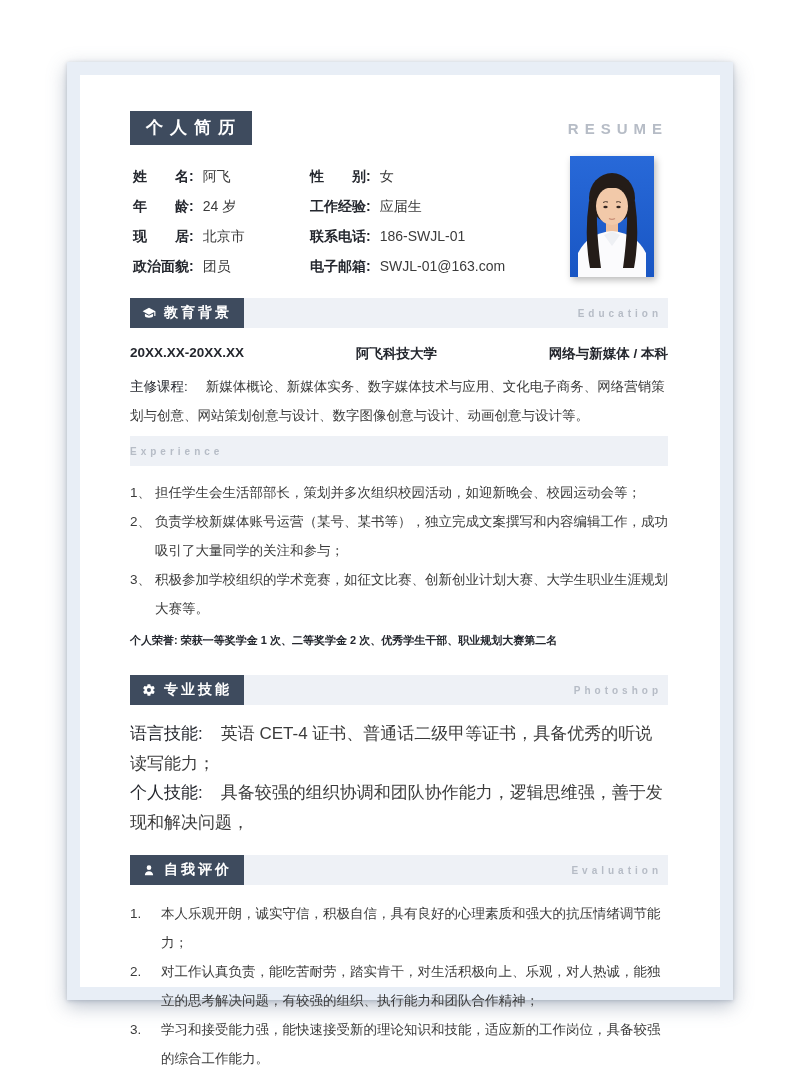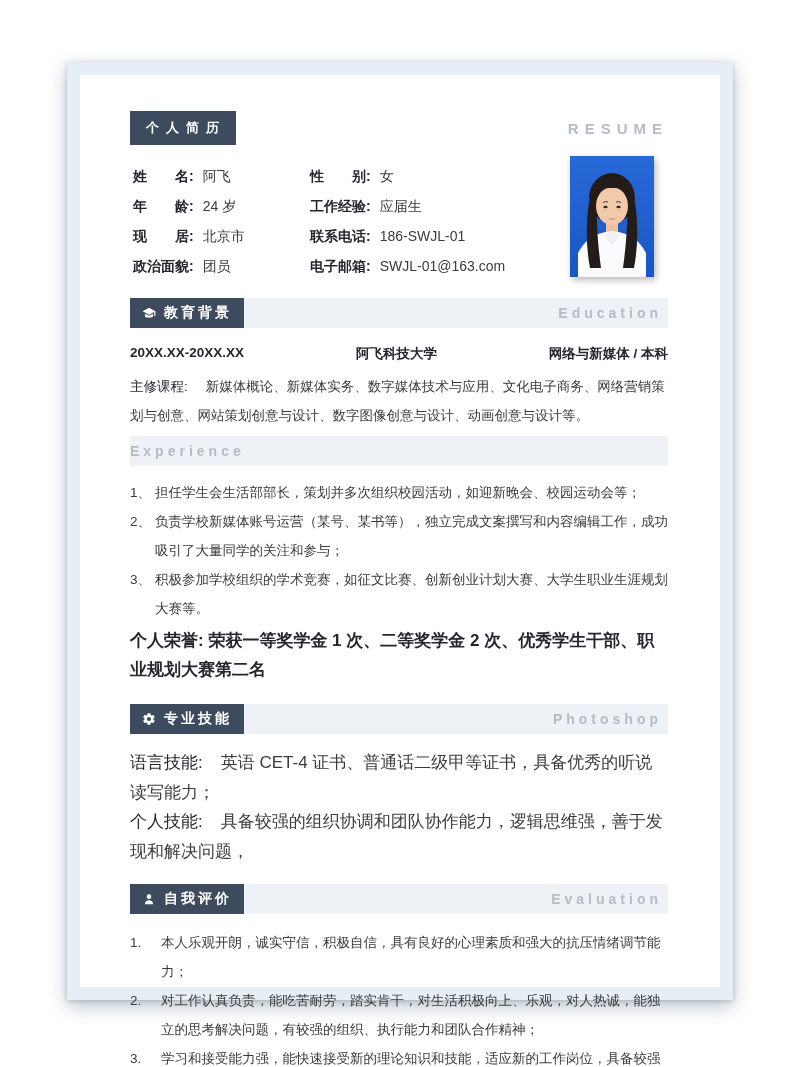--- a/index.html
+++ b/index.html
@@ -15,21 +15,21 @@
     font-family:"Liberation Sans","DejaVu Sans",sans-serif;color:var(--body);}
   .page{
     position:absolute;left:67px;top:62px;width:666px;height:938px;
     background:#fff;border:13px solid #e8eef6;
     box-shadow:0 6px 18px rgba(105,120,145,.45),0 1px 4px rgba(105,120,145,.35);
   }
   .content{padding:36px 52px 0 50px;}
   
   .title-row{display:flex;justify-content:space-between;align-items:center;}
   .title-badge{
-    background:var(--dark);color:#fff;font-weight:bold;font-size:13px;
+    background:var(--dark);color:#fff;font-weight:bold;font-size:17px;
     letter-spacing:7px;padding:7px 10px 7px 16px;line-height:20px;
   }
   .title-en{color:var(--en);font-weight:bold;font-size:15px;letter-spacing:6px;}
   
   .profile{position:relative;margin-top:20px;height:122px;}
   .p-row{position:absolute;display:flex;font-size:14px;line-height:18px;}
   .p-row.l0{left:3px;top:2px;}   .p-row.l1{left:3px;top:32px;}
   .p-row.l2{left:3px;top:62px;}  .p-row.l3{left:3px;top:92px;}
   .p-row.r0{left:180px;top:2px;} .p-row.r1{left:180px;top:32px;}
   .p-row.r2{left:180px;top:62px;}.p-row.r3{left:180px;top:92px;}
@@ -37,32 +37,32 @@
   .p-value{color:var(--body);}
   .photo{position:absolute;top:-9px;right:14px;width:84px;height:121px;
     box-shadow:2px 3px 7px rgba(0,0,0,.28);background:var(--photo-blue);}
   
   .sec-head{height:30px;background:var(--strip);display:flex;
     justify-content:space-between;align-items:center;}
   .sec-badge{background:var(--dark);color:#fff;height:30px;min-width:97px;
     display:flex;align-items:center;padding:0 12px 0 12px;gap:8px;
     font-size:14px;font-weight:bold;letter-spacing:3px;}
   .sec-badge svg{width:14px;height:14px;flex:0 0 14px;}
-  .sec-en{color:var(--en);font-weight:bold;font-size:14px;letter-spacing:4px;padding-right:6px;}
+  .sec-en{color:var(--en);font-weight:bold;font-size:10px;letter-spacing:4px;padding-right:6px;}
   
   .edu-row{display:flex;justify-content:space-between;margin-top:17px;
     font-weight:bold;color:var(--bold);font-size:13.5px;text-align:center;}
   .para{margin-top:9px;font-size:13.5px;line-height:29px;}
   .blabel{font-weight:normal;color:var(--bold);margin-right:18px;}
   .num-list{margin-top:12px;font-size:13.5px;line-height:29px;}
   .num-item{display:flex;}
   .num-item .num{flex:0 0 25px;}
   .num-item .num.wide{flex:0 0 31px;}
   .num-item .itext{flex:1;}
-  .honor{margin-top:3px;font-size:17px;line-height:29px;
+  .honor{margin-top:3px;font-size:11px;line-height:29px;
     font-weight:bold;color:var(--bold);}
   .skill-line{margin-top:0;font-size:17px;line-height:29.5px;}
   .mt6{margin-top:6px;} .mt11{margin-top:11px;} .mt14{margin-top:14px;}
   .mt18{margin-top:18px;} .mt20{margin-top:20px;}
 </style>
 </head>
 <body>
 
 <div class="page">
   <div class="content">

